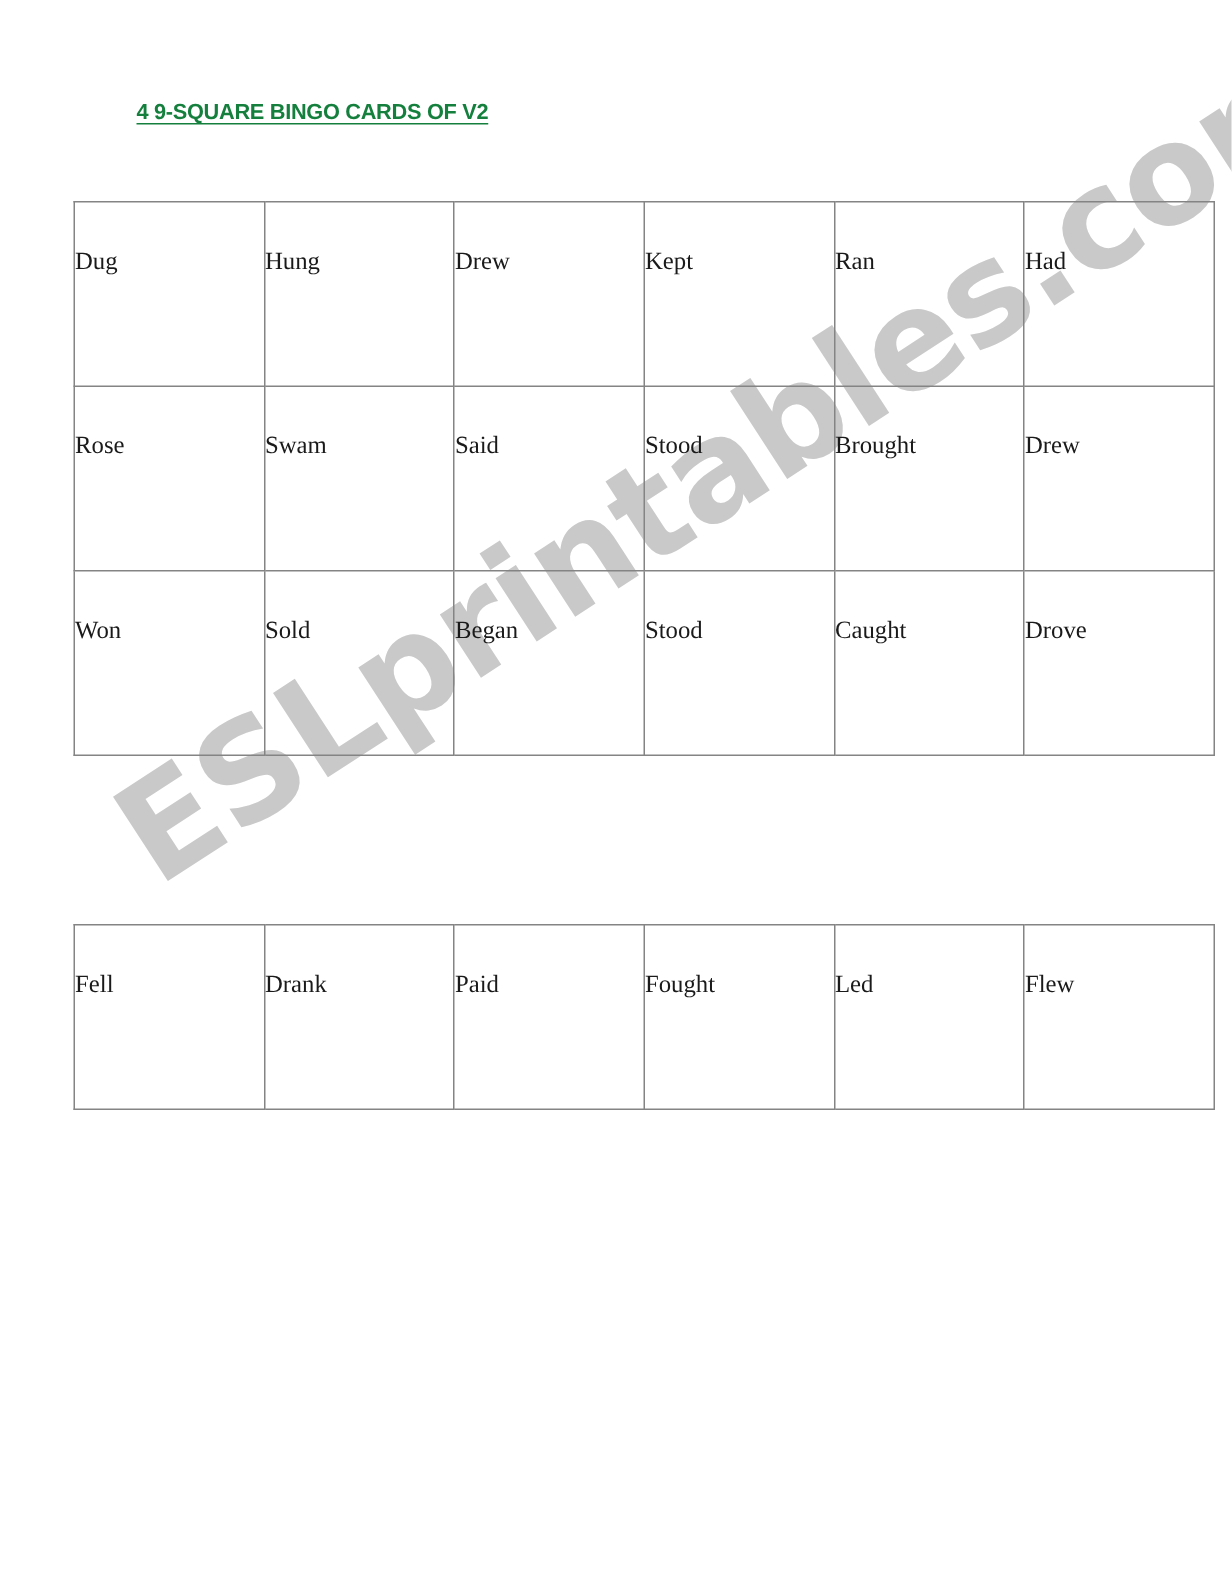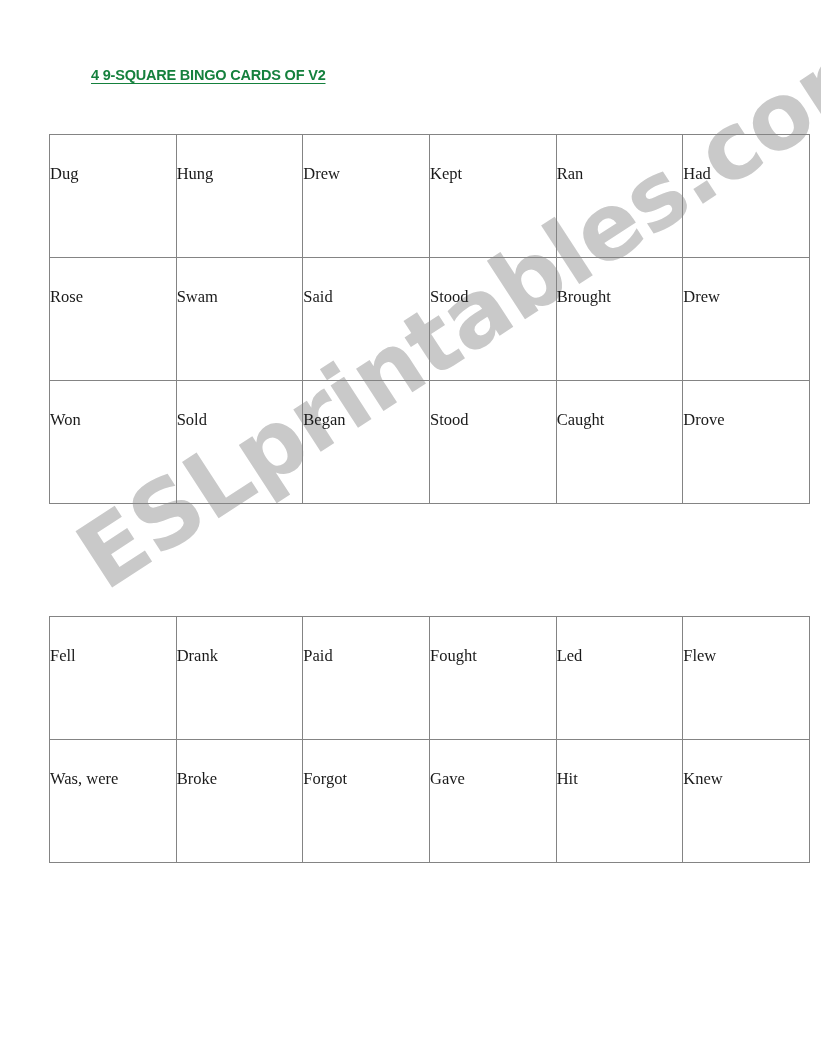--- a/index.html
+++ b/index.html
@@ -193,36 +193,16 @@
         <td>
             <span class="cell-text">Fought</span>
           </td>
         <td>
             <span class="cell-text">Led</span>
           </td>
         <td>
             <span class="cell-text">Flew</span>
           </td>
       </tr>
-      <tr>
-        <td>
-            <span class="cell-text">Was, were</span>
-          </td>
-        <td>
-            <span class="cell-text">Broke</span>
-          </td>
-        <td>
-            <span class="cell-text">Forgot</span>
-          </td>
-        <td>
-            <span class="cell-text">Gave</span>
-          </td>
-        <td>
-            <span class="cell-text">Hit</span>
-          </td>
-        <td>
-            <span class="cell-text">Knew</span>
-          </td>
-      </tr>
     </tbody>
   </table>
 
 </div>
 
 </body></html>

